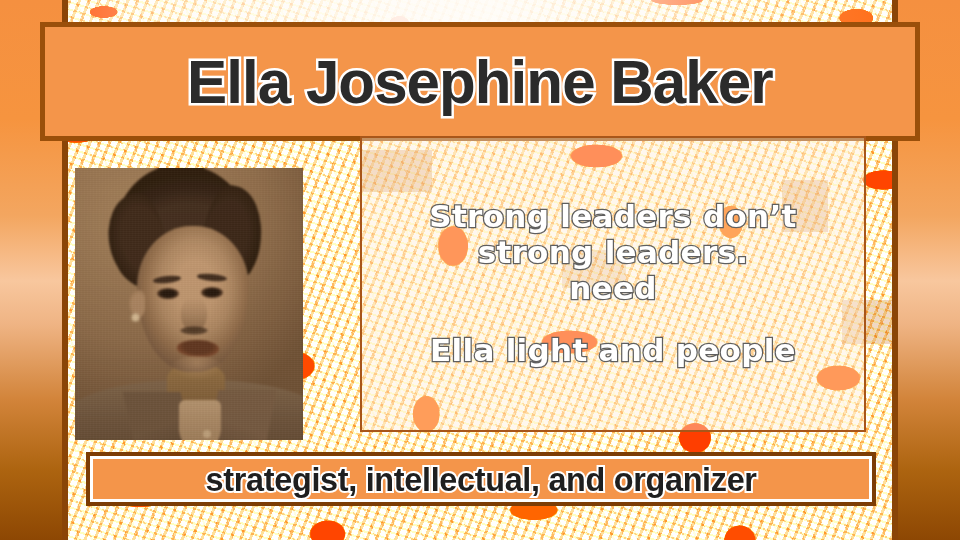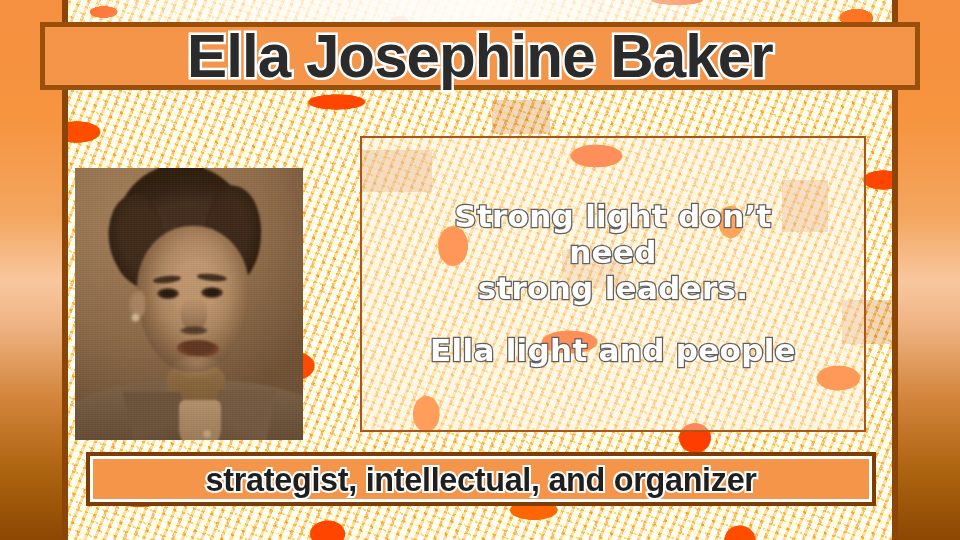--- a/index.html
+++ b/index.html
@@ -77,21 +77,21 @@
       rgba(255,252,248,.92) 40%, rgba(255,252,248,.95) 52%,
       rgba(255,250,244,.6) 70%, rgba(255,250,244,.2) 86%, rgba(255,250,244,.1) 100%);
   }
 
   
   .rule-left{position:absolute;left:62px;top:0;width:6px;height:540px;background:#8a4507;}
   .rule-right{position:absolute;left:892px;top:0;width:6px;height:540px;background:#8a4507;}
 
   
   .title-banner{
-    position:absolute;left:40px;top:22px;width:880px;height:68px;
+    position:absolute;left:40px;top:22px;width:880px;height:119px;
     background:#f4954a;border:5px solid #9a4f0a;box-sizing:border-box;
     display:flex;align-items:center;justify-content:center;
   }
   .title-text{
     font-family:"Liberation Sans", sans-serif;
     font-weight:bold;font-size:62px;line-height:1;
     letter-spacing:-1px;
     color:#2b2b2b;
     transform:scaleX(.97);
     -webkit-text-stroke:5px #ffffff;
@@ -243,23 +243,23 @@
     <div class="p-nose"></div>
     <div class="p-nostril"></div>
     <div class="p-lip"></div>
     <div class="p-chin"></div>
     <div class="blur"></div>
     <div class="tone"></div>
     <div class="grain"></div>
   </div>
 
   <div class="quote-box">
-    <div class="quote-line">Strong light don’t</div>
+    <div class="quote-line">Strong leaders don’t</div>
+    <div class="quote-line">strong leaders.</div>
     <div class="quote-line">need</div>
-    <div class="quote-line">strong leaders.</div>
     <div class="quote-gap"></div>
     <div class="quote-line">Ella light and people</div>
   </div>
 
   <div class="subtitle-bar">
     <div class="subtitle-text">strategist, intellectual, and organizer</div>
   </div>
 
 </div>
 

